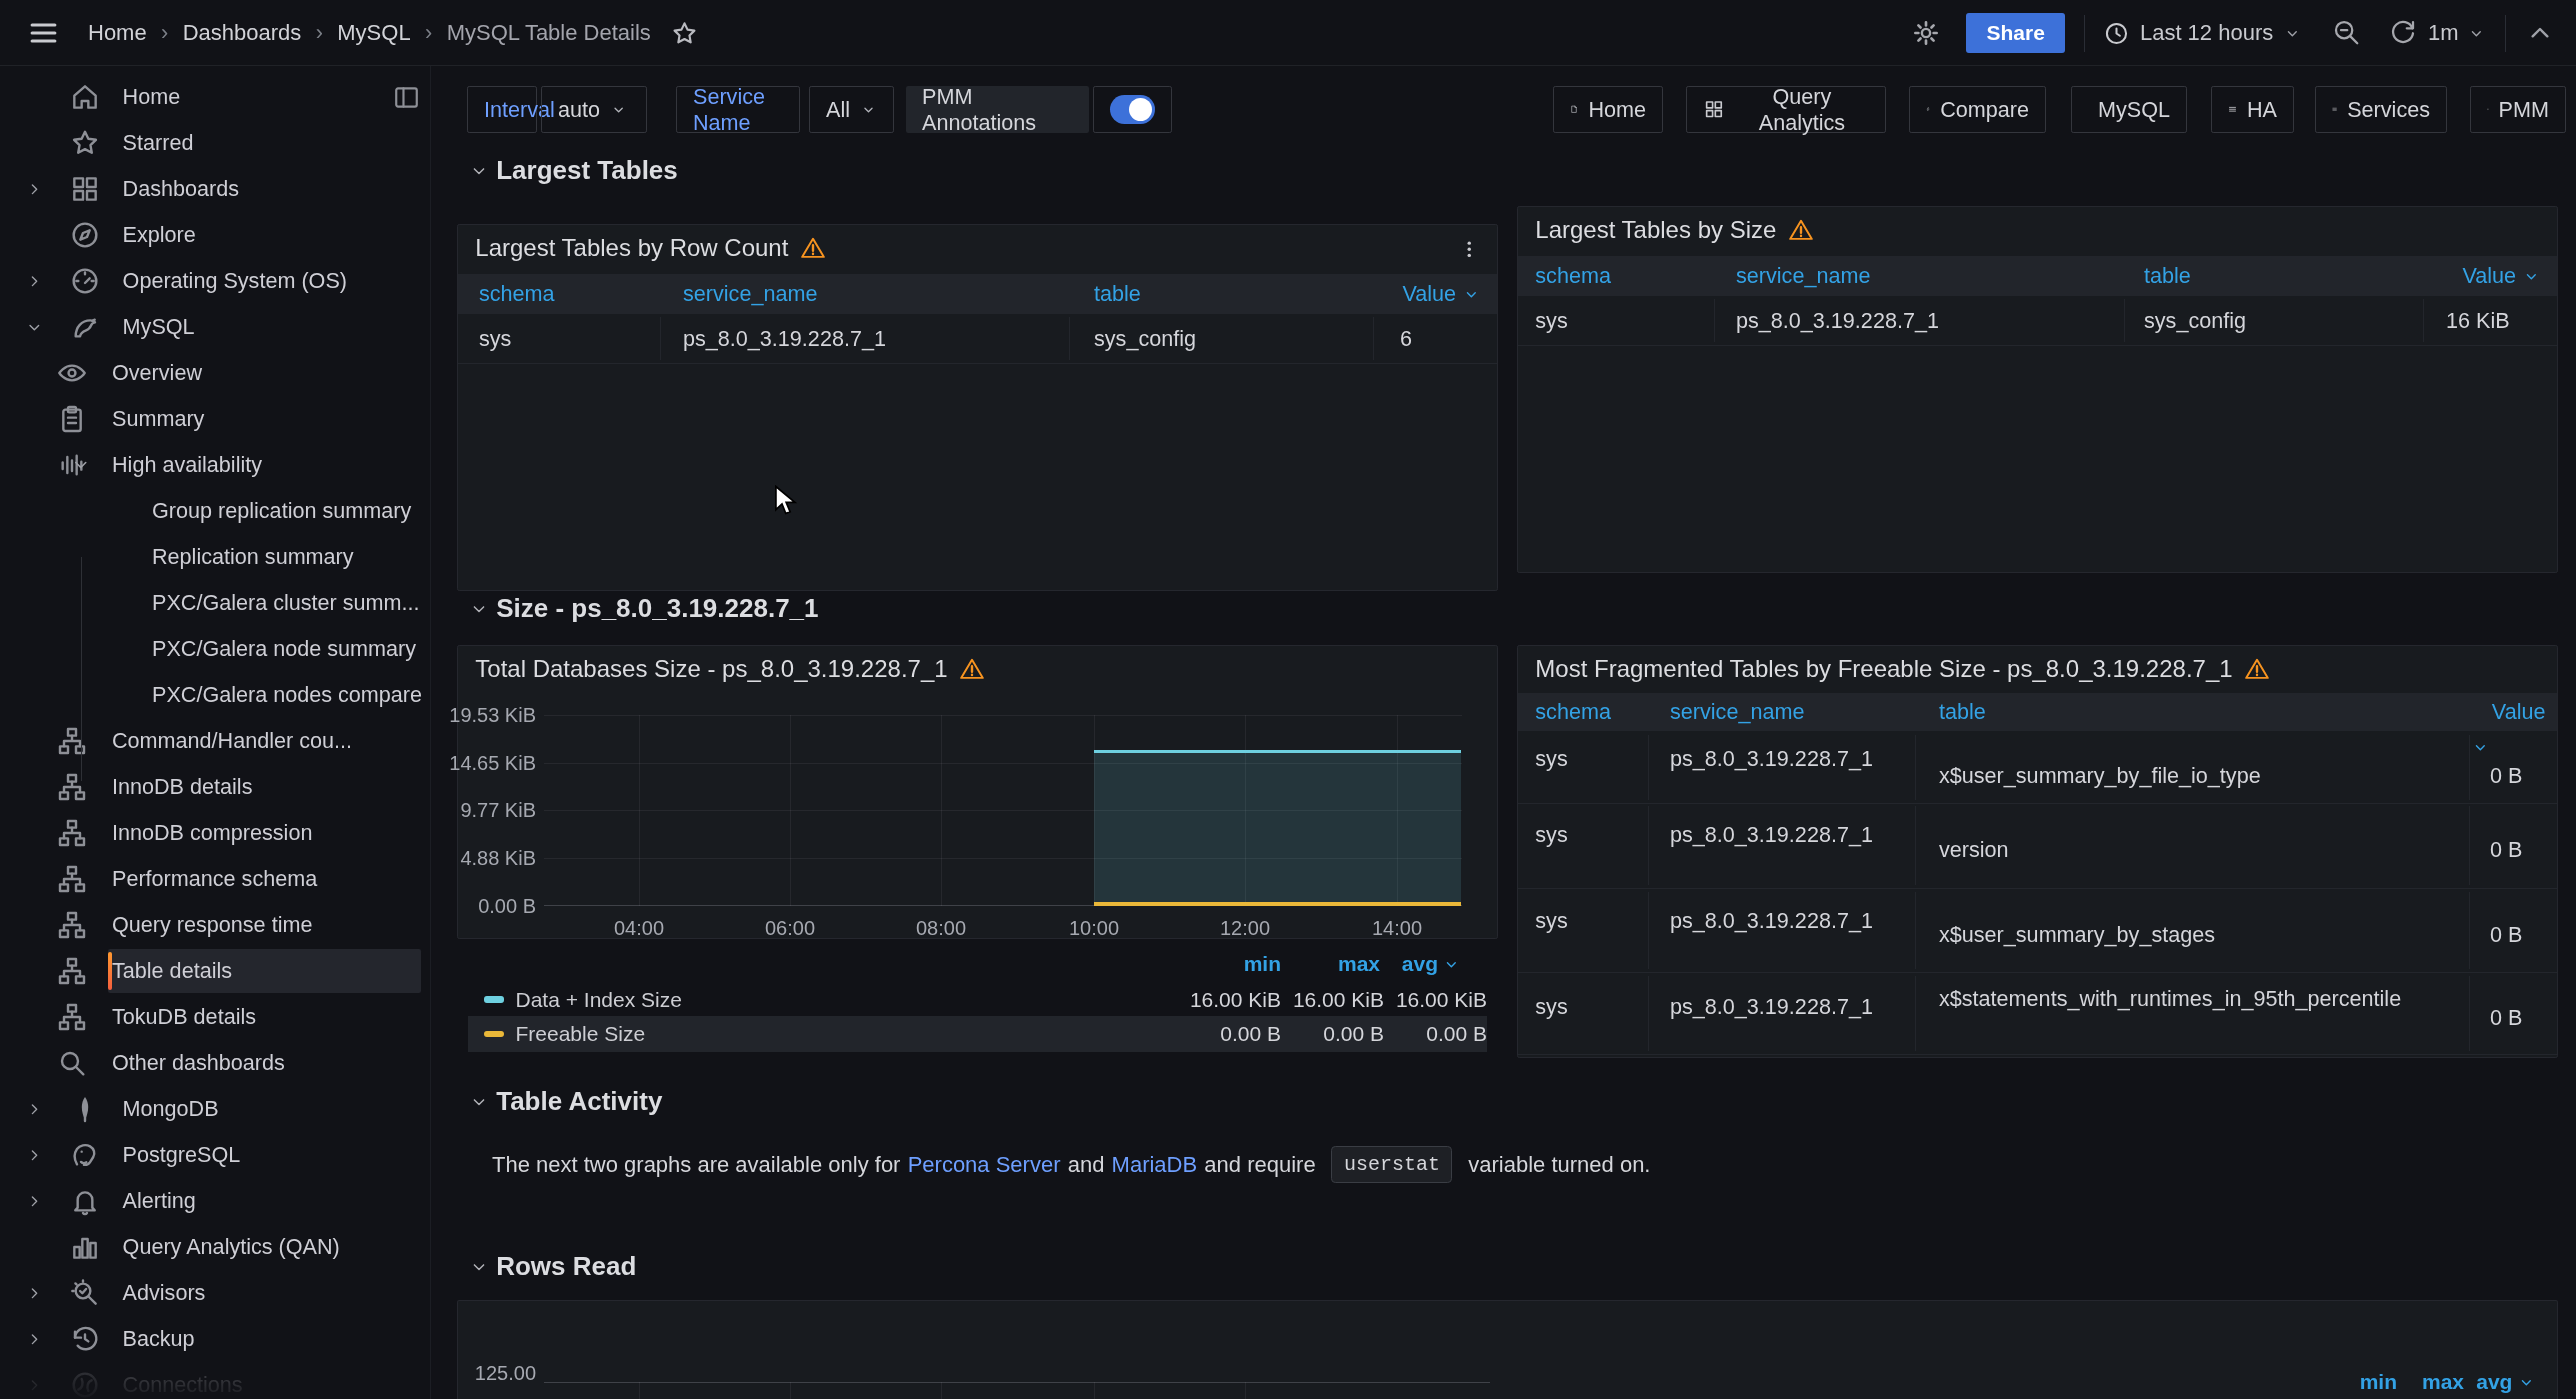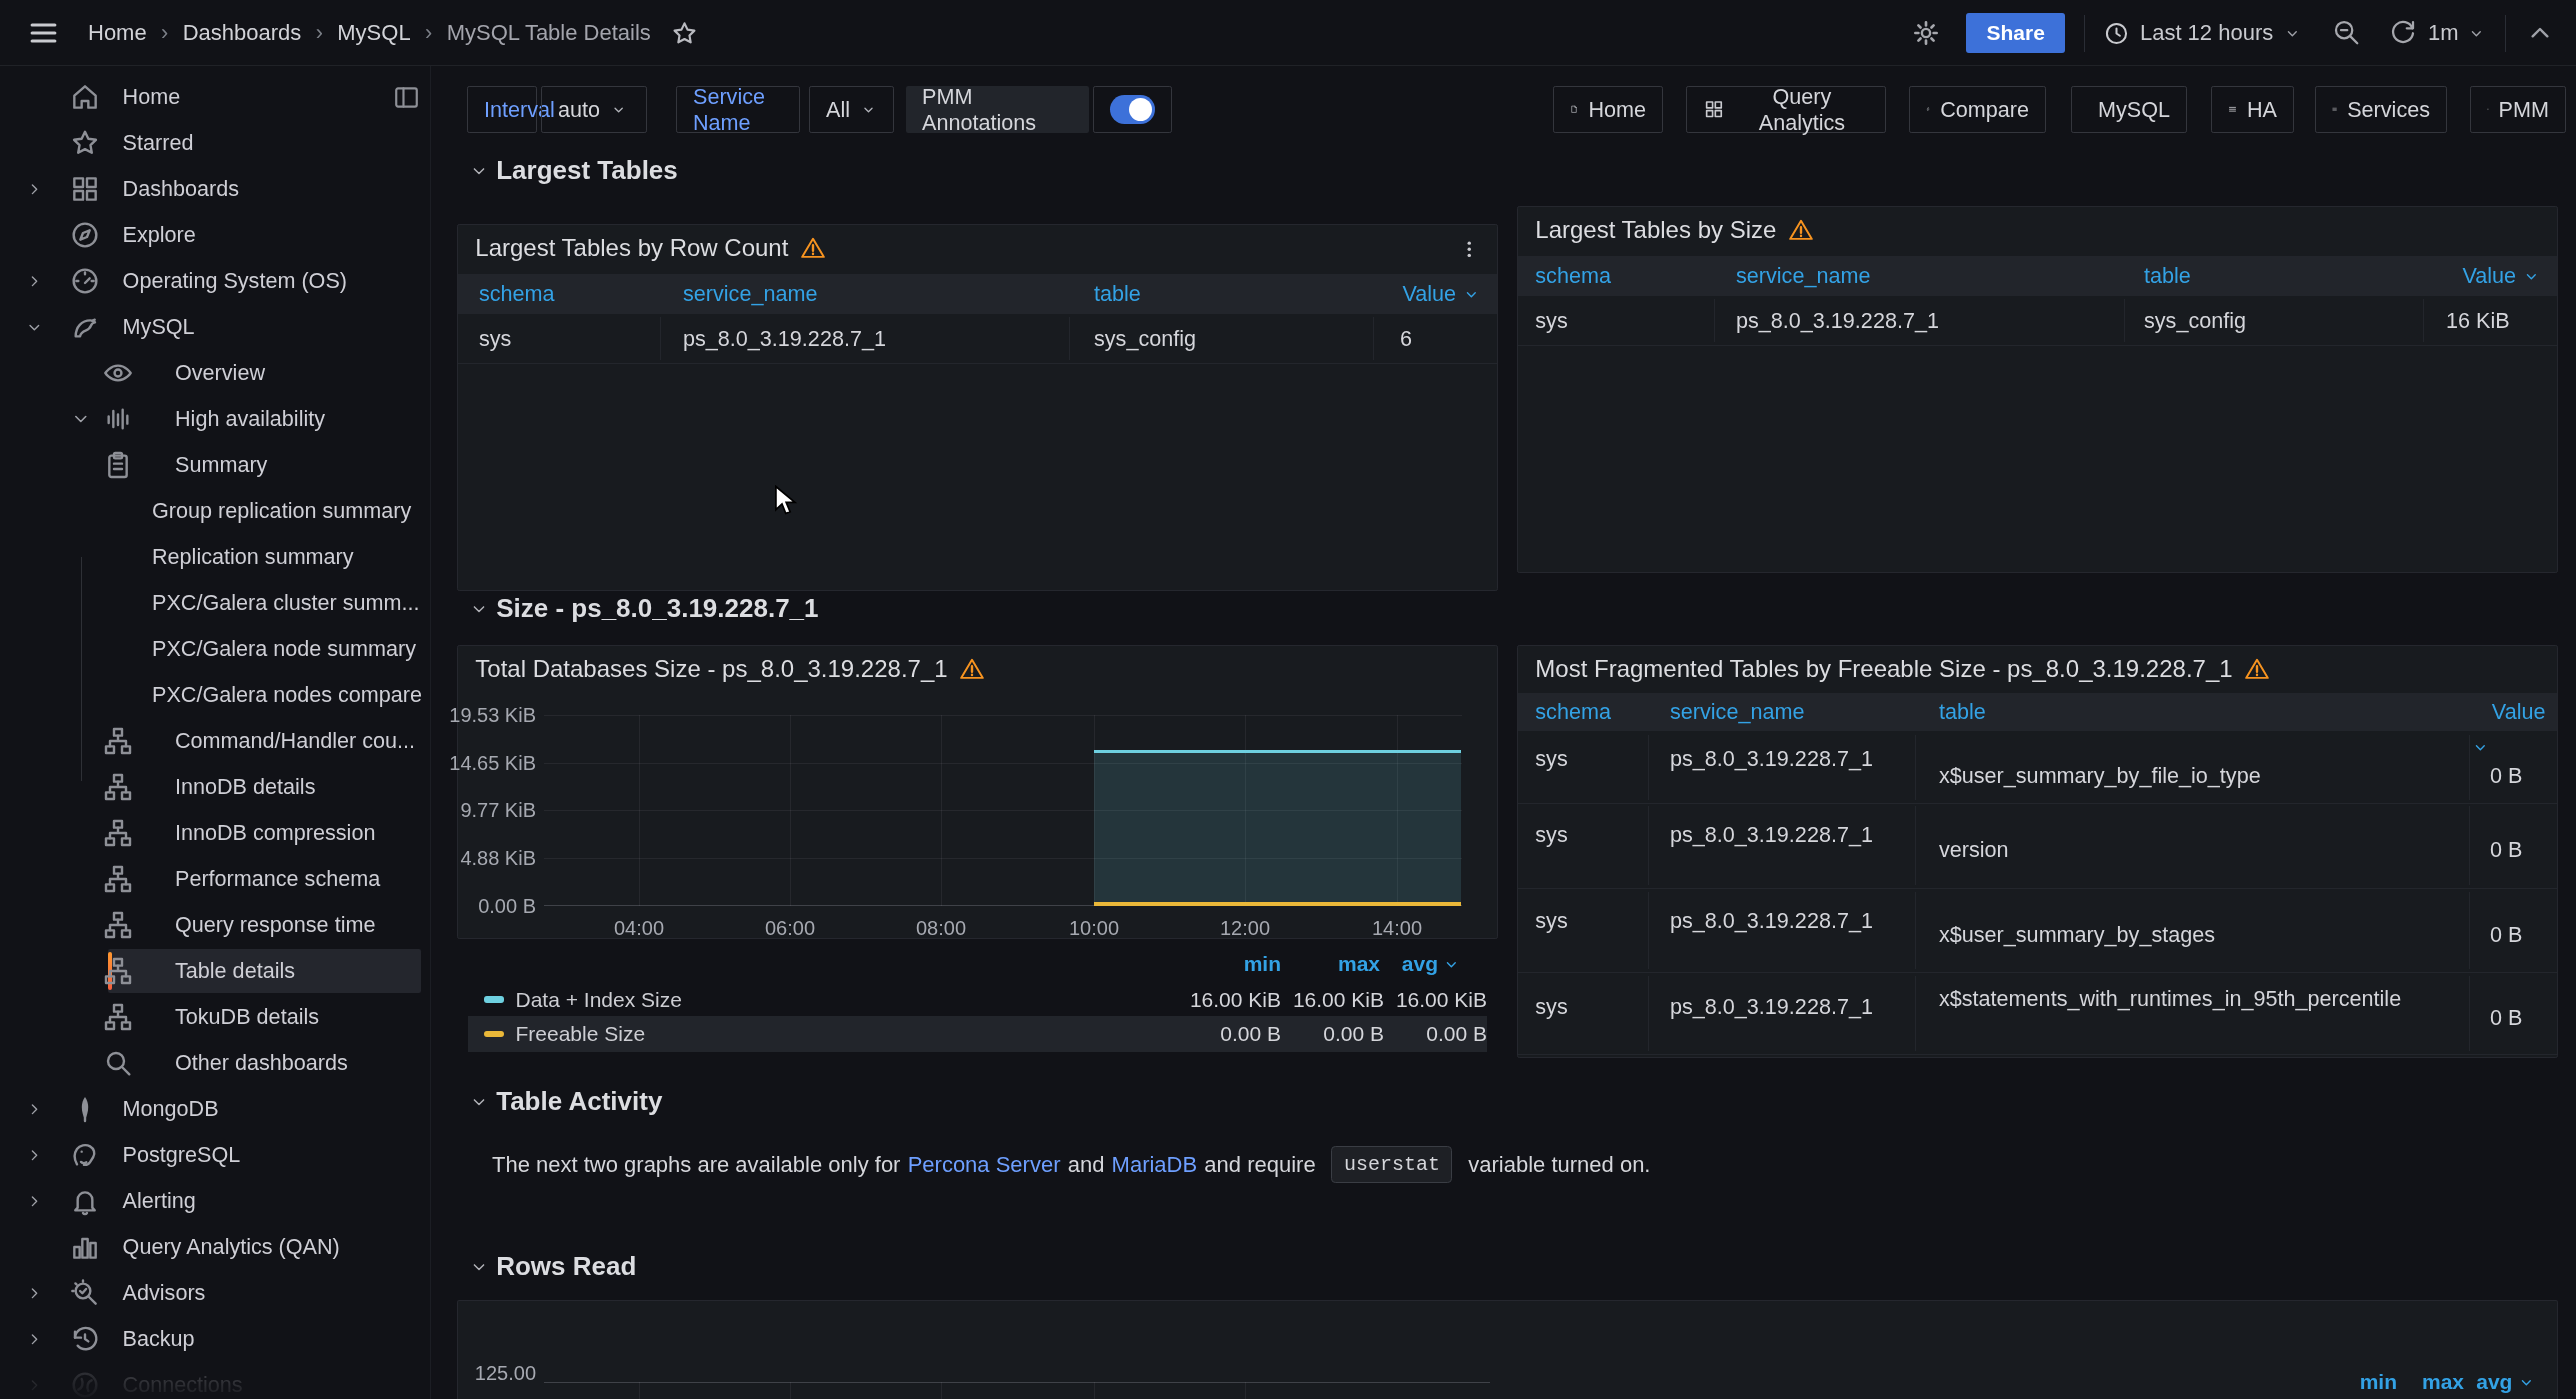--- a/index.html
+++ b/index.html
@@ -34,21 +34,21 @@
   .refresh-group{display:flex;align-items:center;gap:8.6px;margin-left:29px;color:#C9CACF;font-size:22px;}
   .caret-up{width:32px;height:32px;color:#9FA1A8;cursor:pointer;margin-right:20px;}
 
   
   #sidebar{position:absolute;left:0;top:66px;width:431px;height:1333px;background:var(--bg);border-right:0.7px solid #1C1E24;overflow:hidden;z-index:20;padding-top:8px;}
   .s-item{position:relative;height:46px;display:flex;align-items:center;cursor:pointer;}
   .s-item .s-chevbox{width:29px;height:29px;margin-left:20px;color:#9FA1A8;display:flex;align-items:center;justify-content:center;}
   .s-item.d1 .s-icon{width:32px;height:32px;margin-left:20px;color:#8E9097;}
   .s-item.d1.nochev .s-icon{margin-left:69px;}
   .s-item .s-label{margin-left:21.6px;font-size:21.6px;color:#CFCFD6;white-space:nowrap;}
-  .s-item.d2{padding-left:102px;gap:17px;}
+  .s-item.d2{padding-left:56px;}
   .s-item.d2 .s-icon{width:32px;height:32px;color:#8E9097;}
   .s-item.d2 .s-label{margin-left:24px;}
   .s-item.d2 .ha-chev{position:absolute;left:70px;top:12.2px;width:21.6px;height:21.6px;color:#9FA1A8;}
   .s-item.d3{padding-left:152px;}
   .s-item.d3 .s-label{margin-left:0;}
   .s-item.selected::before{content:"";position:absolute;left:108px;right:8.6px;top:1.4px;bottom:1.4px;background:#24262D;border-radius:2.2px;}
   .s-item.selected::after{content:"";position:absolute;left:108px;top:3.6px;bottom:3.6px;width:4.3px;border-radius:2.2px;background:linear-gradient(#FF9830,#F55F3E);}
   .s-item.selected .s-icon,.s-item.selected .s-label{position:relative;z-index:1;}
   .s-item.faded{opacity:.4;}
   .s-guide{position:absolute;left:81px;top:491px;width:1.4px;height:224px;background:#2E3036;}
@@ -263,42 +263,42 @@
     <span class="s-icon">
         <svg viewBox="0 0 24 24" class="icn" width="32" height="32">
           <path d="M2.5 12S6 6.5 12 6.5 21.5 12 21.5 12 18 17.5 12 17.5 2.5 12 2.5 12z"></path>
           <circle cx="12" cy="12" r="2.6"></circle>
         </svg>
       </span>
     <span class="s-label">Overview</span>
   </div>
 
   <div class="s-item d2">
+    <span class="s-icon">
+        <svg viewBox="0 0 24 24" class="icn" width="32" height="32">
+          <rect x="5.5" y="5" width="13" height="16" rx="1.5"></rect>
+          <rect x="9" y="3" width="6" height="4" rx="1"></rect>
+          <path d="M9 11h6M9 15h6"></path>
+        </svg>
+      </span>
+    <span class="s-label">Summary</span>
+  </div>
+
+  <div class="s-item d2">
     <span class="ha-chev">
         <svg viewBox="0 0 24 24" class="icn" width="21.6" height="21.6">
           <path d="M6.5 9.5l5.5 5.5 5.5-5.5"></path>
         </svg>
       </span>
     <span class="s-icon">
         <svg viewBox="0 0 24 24" class="icn" width="32" height="32" stroke-width="2">
           <path d="M5 10v5M8.5 6v12M12 8.5v8M15.5 5v14M19 9.5v6"></path>
         </svg>
       </span>
     <span class="s-label">High availability</span>
-  </div>
-
-  <div class="s-item d2">
-    <span class="s-icon">
-        <svg viewBox="0 0 24 24" class="icn" width="32" height="32">
-          <rect x="5.5" y="5" width="13" height="16" rx="1.5"></rect>
-          <rect x="9" y="3" width="6" height="4" rx="1"></rect>
-          <path d="M9 11h6M9 15h6"></path>
-        </svg>
-      </span>
-    <span class="s-label">Summary</span>
   </div>
 
   <div class="s-item d3">
       <span class="s-label">Group replication summary</span>
     </div>
   <div class="s-item d3">
       <span class="s-label">Replication summary</span>
     </div>
   <div class="s-item d3">
       <span class="s-label">PXC/Galera cluster summ...</span>

